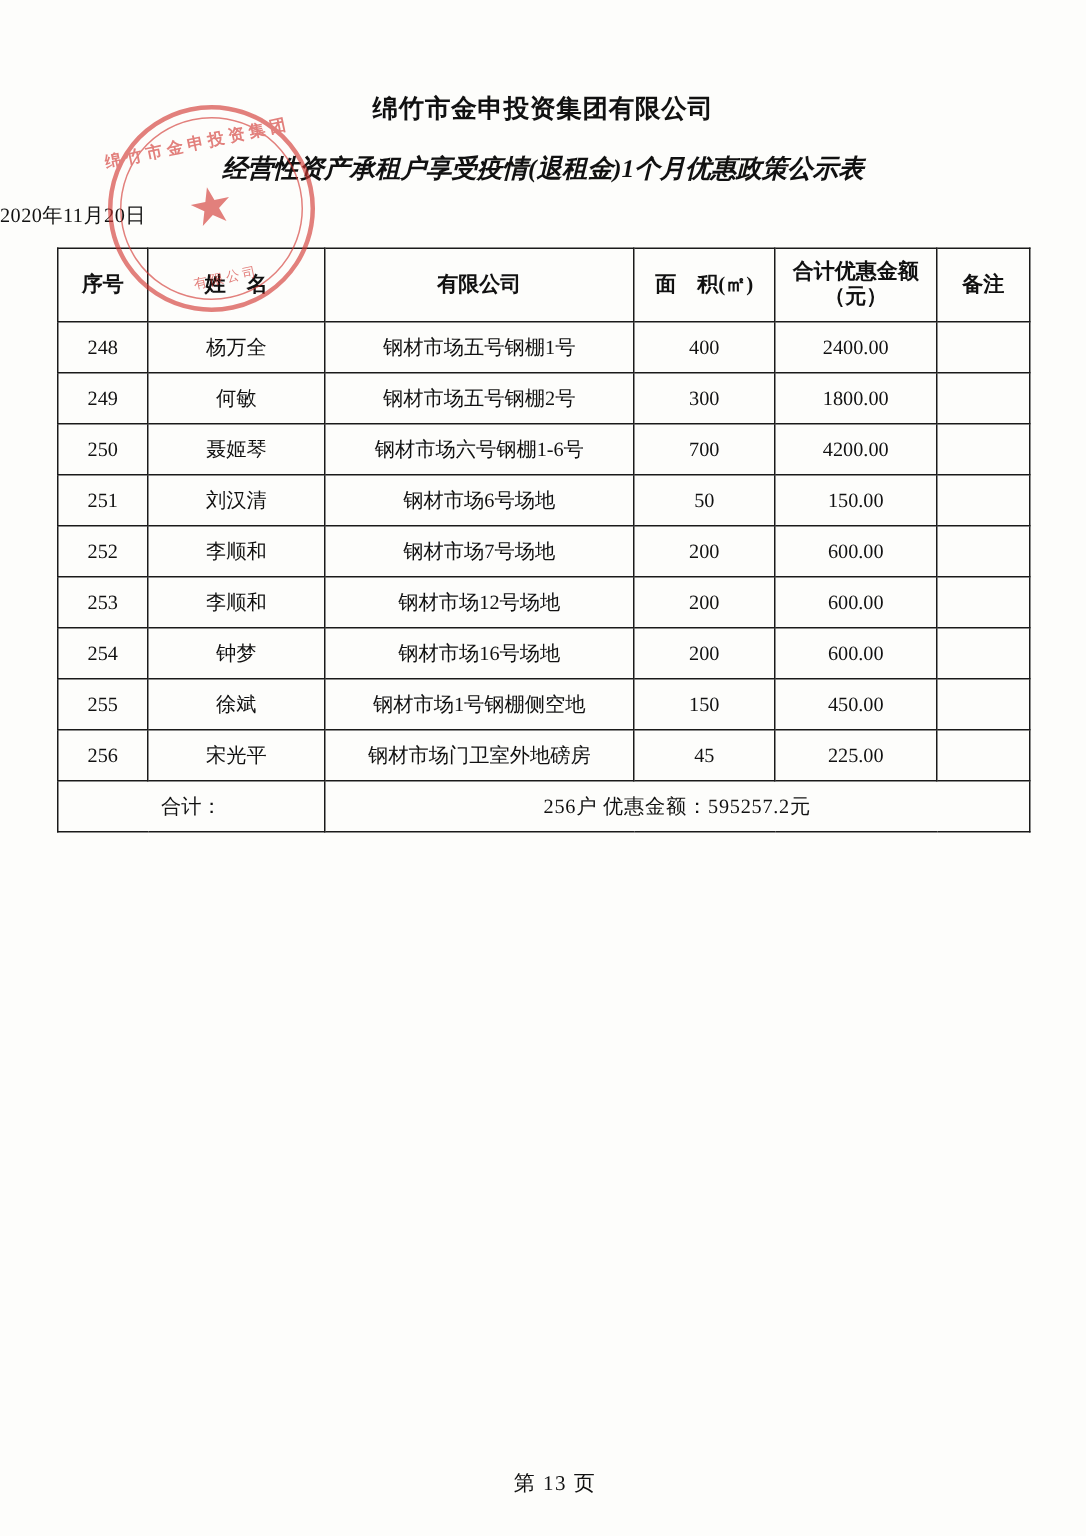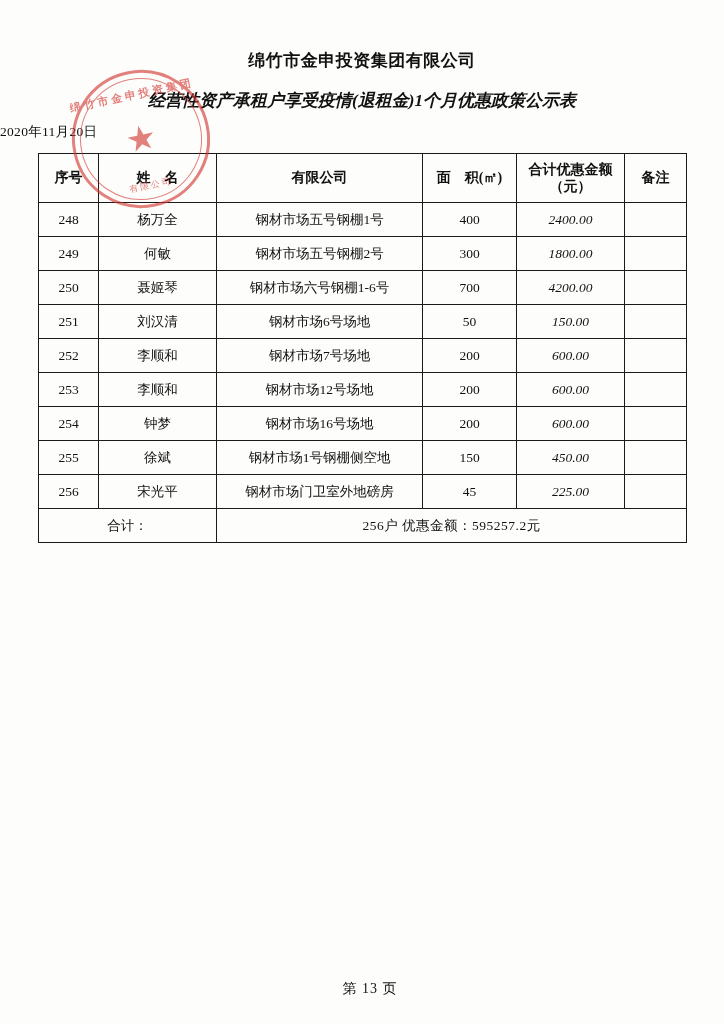--- a/index.html
+++ b/index.html
@@ -17,21 +17,21 @@
   }
   .page {
     position: relative;
     width: 724px;
     height: 1024px;
     background: #fdfdfb;
   }
   
   .doc-header {
     text-align: center;
-    padding-top: 48px;
+    padding-top: 60px;
   }
   .company-name {
     font-size: 17px;
     font-weight: bold;
     letter-spacing: 0.5px;
     line-height: 1.5;
   }
   .doc-title {
     font-size: 17px;
     font-weight: bold;
@@ -126,21 +126,21 @@
   .col-amt   { width: 108px; }
   .col-note  { width: 62px; }
   .hdr-two-line {
     line-height: 1.25;
     display: block;
   }
   .cell-idx   { font-size: 13.5px; margin-left: 40px; }
   .cell-name  { font-size: 13.5px; font-weight: bold; }
   .cell-asset { font-size: 13.5px; }
   .cell-area  { font-size: 13.5px; }
-  .cell-amt   { font-size: 13.5px; font-style: italic; }
+  .cell-amt   { font-size: 13.5px; }
   .total-row td {
     height: 44px;
   }
   .total-label {
     font-size: 14px;
   }
   .total-text {
     font-size: 14px;
     letter-spacing: 0.5px;
   }

